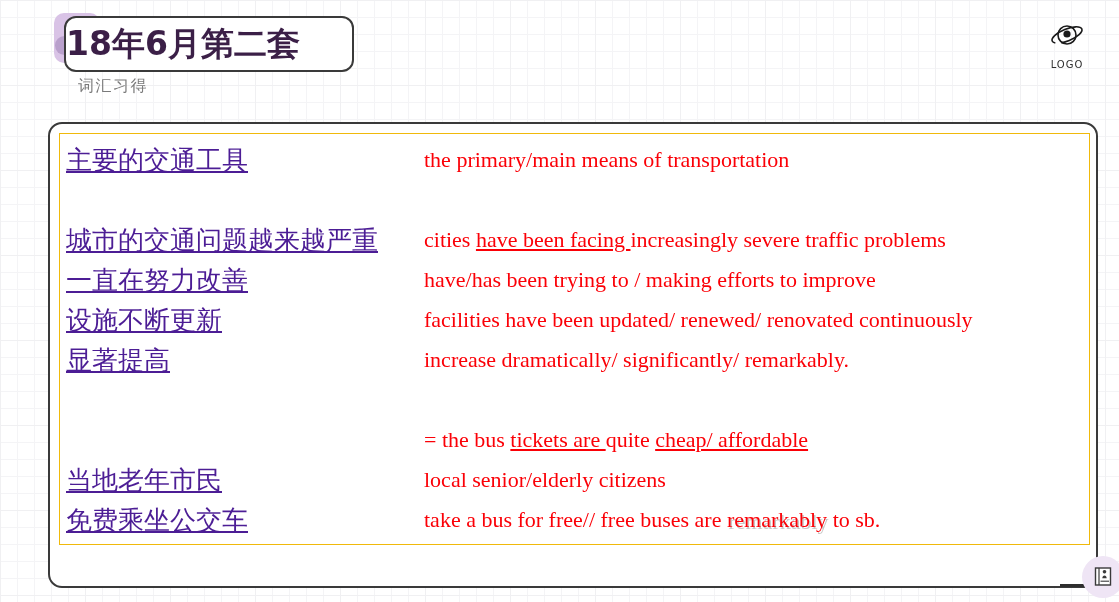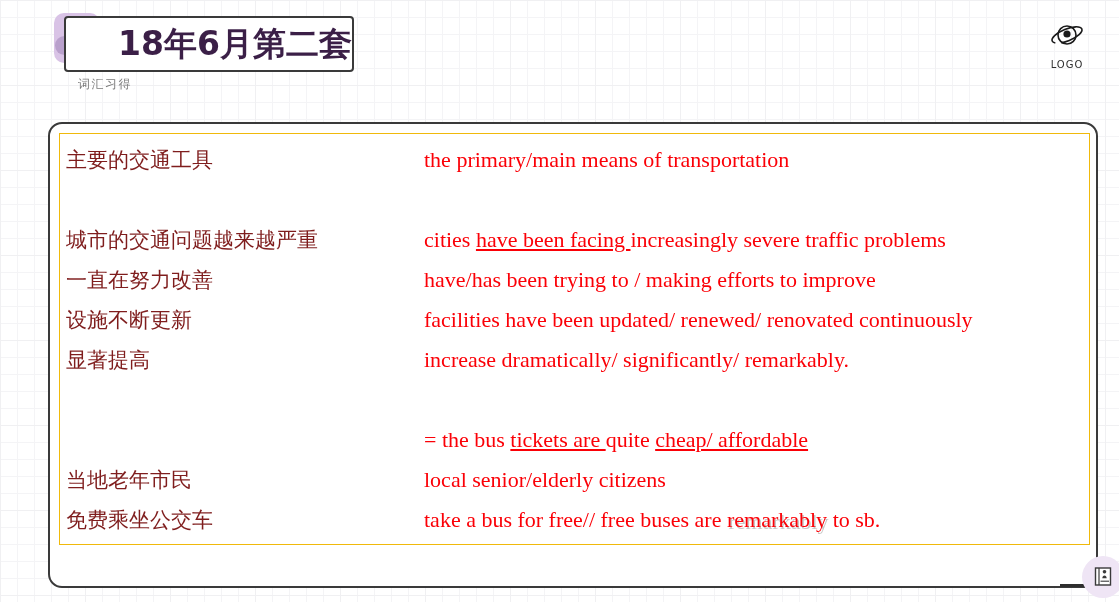--- a/index.html
+++ b/index.html
@@ -64,41 +64,41 @@
 
   #title-box {
     position: absolute;
     left: 64px;
     top: 16px;
     width: 290px;
     height: 56px;
     box-sizing: border-box;
     background: #ffffff;
     border: 2.5px solid #3a3a3a;
-    border-radius: 4px;
+    border-radius: 12px;
     z-index: 3;
     display: flex;
     align-items: center;
-    justify-content: flex-end;
+    justify-content: flex-start;
   }
   #title-text {
     font-family: "DejaVu Sans", sans-serif;
     font-size: 33px;
     font-weight: bold;
     color: #3b1f47;
     letter-spacing: 0px;
     white-space: nowrap;
   }
 
   #subtitle {
     position: absolute;
     left: 78px;
     top: 76px;
     font-family: "DejaVu Sans", sans-serif;
-    font-size: 12px;
+    font-size: 16px;
     color: #7a7a7a;
     letter-spacing: 1.5px;
     z-index: 3;
   }
 
   
   #logo-block {
     position: absolute;
     right: 20px;
     top: 22px;
@@ -155,23 +155,24 @@
     width: 1050px;
     height: 40px;
   }
   .cn {
     position: absolute;
     left: 18px;
     top: 0;
     height: 40px;
     line-height: 40px;
     font-family: "DejaVu Sans", sans-serif;
-    font-size: 21px;
-    color: #7f1d1d;
+    font-size: 26px;
+    color: #4c1d95;
     white-space: nowrap;
+    text-decoration: underline;
   }
   .en {
     position: absolute;
     left: 376px;
     top: 0;
     height: 40px;
     line-height: 40px;
     font-family: "Liberation Serif", serif;
     font-size: 22px;
     color: #fb0007;

